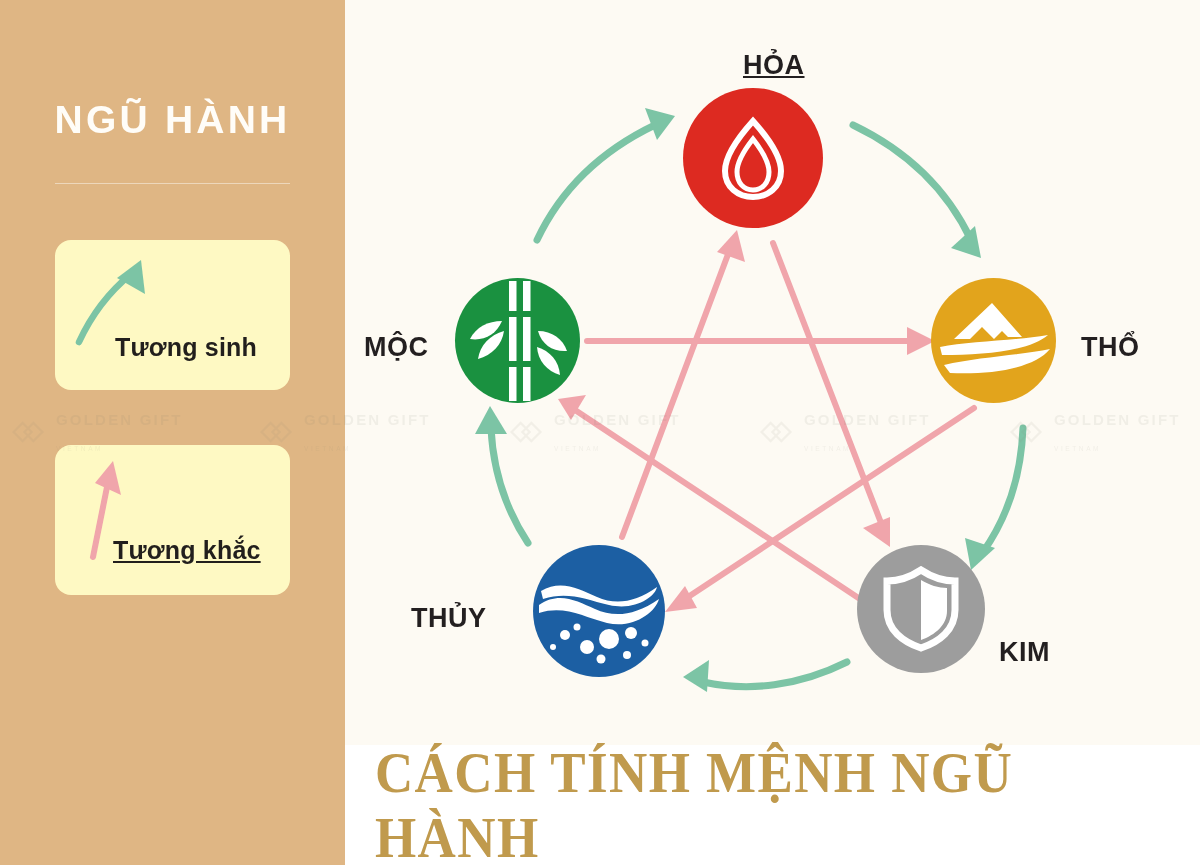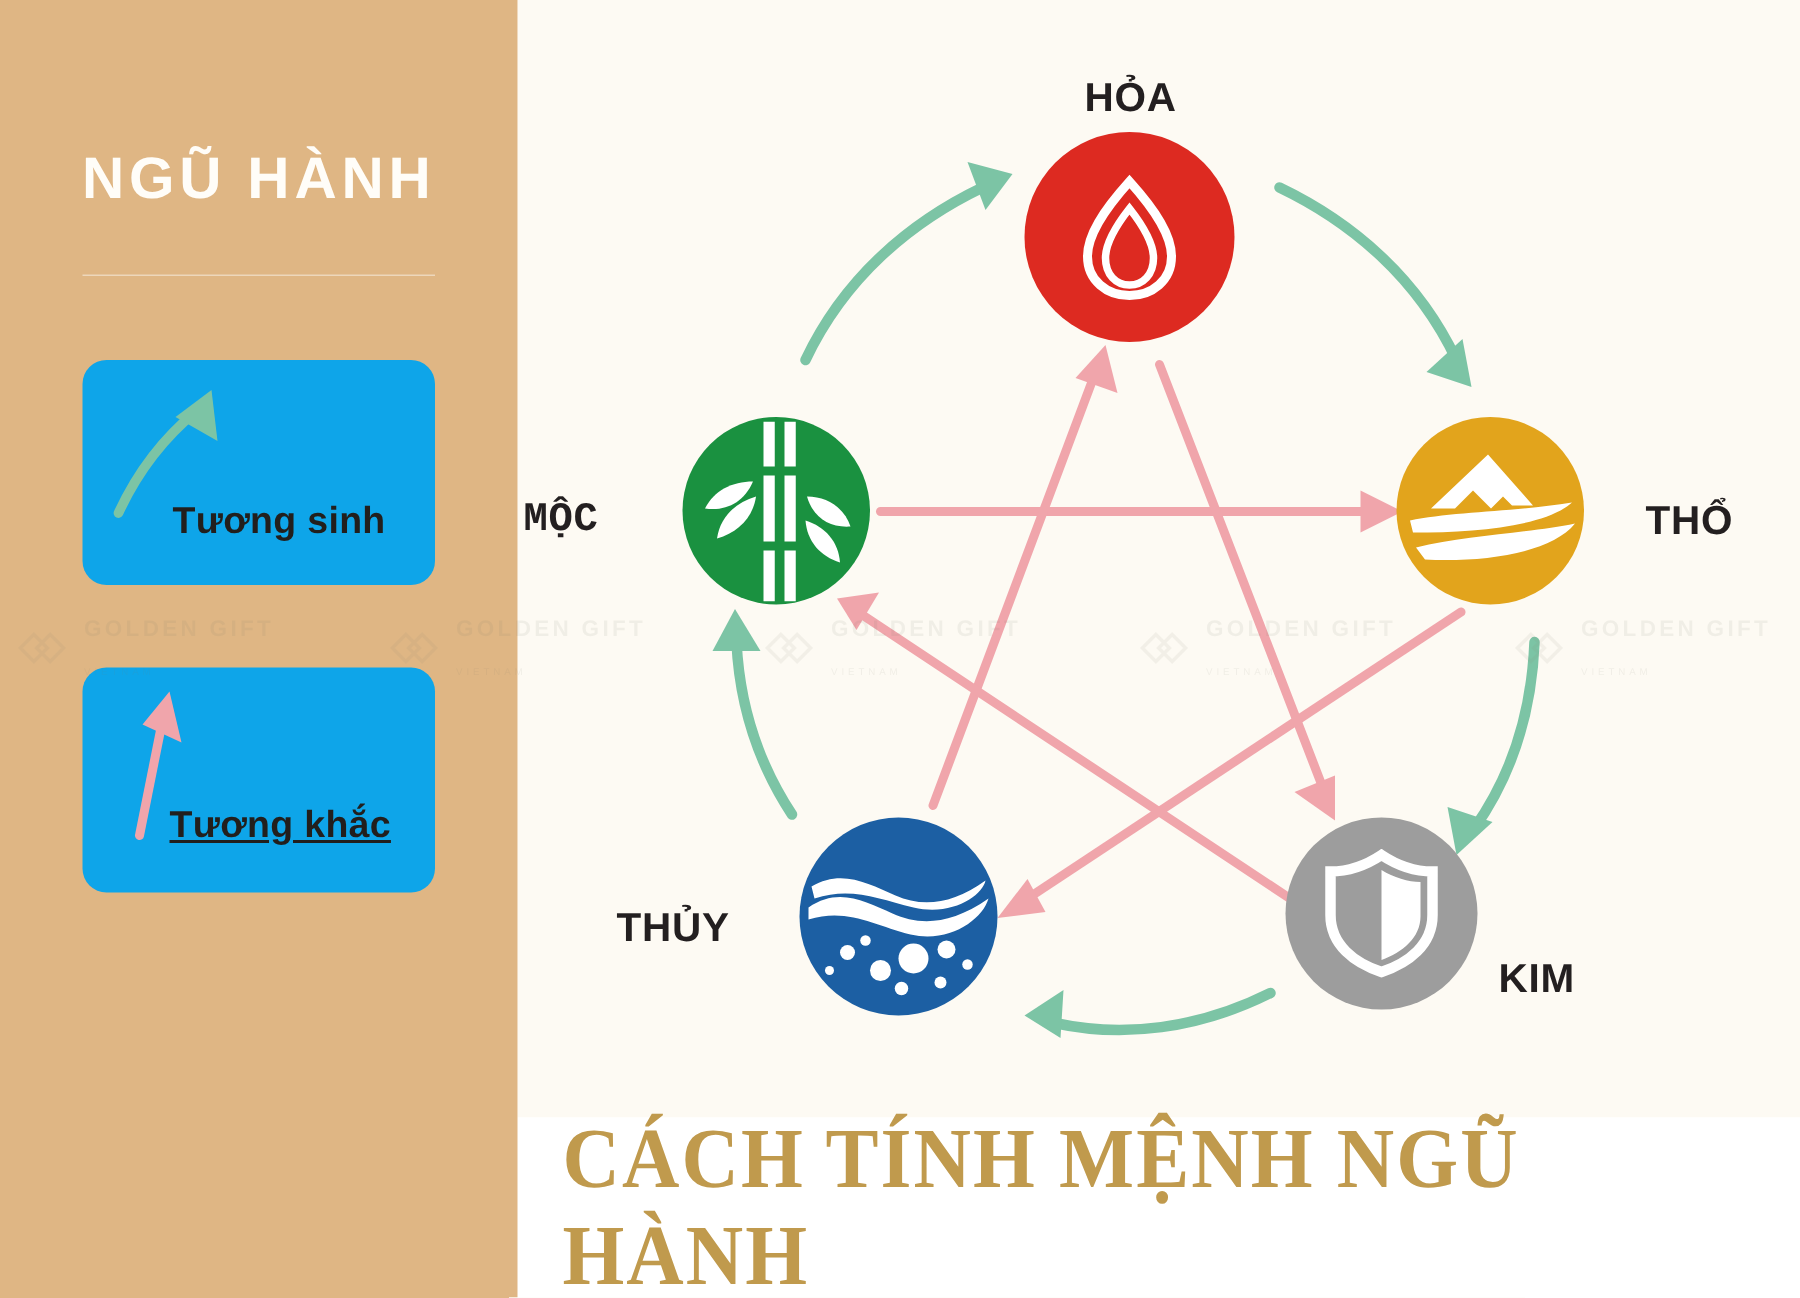--- a/index.html
+++ b/index.html
@@ -47,21 +47,21 @@
     position:absolute; left:0; top:98px; width:345px; text-align:center;
     color:#fffdf8; font-size:39px; font-weight:700; letter-spacing:3.2px;
     font-family:"Liberation Sans", sans-serif;
   }
   .sb-divider {
     position:absolute; left:55px; top:183px; width:235px; height:1px;
     background:rgba(255,255,255,.45);
   }
   .legend-card {
     position:absolute; left:55px; width:235px; height:150px;
-    background:#0ea5e9; border-radius:16px;
+    background:#fef9c3; border-radius:16px;
   }
   .legend-card.c1 { top:240px; }
   .legend-card.c2 { top:445px; }
   .legend-card .lg-arrow { position:absolute; left:14px; top:10px; }
   .legend-card .lg-label {
     position:absolute; left:60px; bottom:28px; width:170px;
     font-size:25px; font-weight:700; color:#221f1d; letter-spacing:.2px;
   }
   .legend-card.c2 .lg-label { left:58px; bottom:30px;text-decoration:underline; }
 
@@ -72,25 +72,25 @@
     display:flex; align-items:center; justify-content:center;
   }
   .node svg { display:block; }
   .node-label {
     position:absolute; font-size:27px; font-weight:700; color:#231f20;
     letter-spacing:.5px; white-space:nowrap;
   }
 
   
   .n-hoa   { left:338px; top:88px;  width:140px; height:140px; background:#dd2a21; }
-  .l-hoa   { left:378px; top:50px; }
+  .l-hoa   { left:398px; top:50px;text-decoration:underline; }
   .n-moc   { left:110px; top:278px; width:125px; height:125px; background:#1a9140; }
-  .l-moc   { left:4px;  top:332px;font-family:Liberation Mono, monospace; }
+  .l-moc   { left:19px;  top:332px; }
   .n-tho   { left:586px; top:278px; width:125px; height:125px; background:#e2a41c; }
-  .l-tho   { left:752px; top:332px; }
+  .l-tho   { left:736px; top:332px; }
   .n-thuy  { left:188px; top:545px; width:132px; height:132px; background:#1c5fa3; }
   .l-thuy  { left:66px;  top:603px;text-align:right; }
   .n-kim   { left:512px; top:545px; width:128px; height:128px; background:#9d9d9d; }
   .l-kim   { left:654px; top:604px;margin-top:33px; }
 
   .arrows { position:absolute; left:0; top:0; width:855px; height:745px; }
 
   
   .bottom-title {
     position:absolute; left:345px; top:755px; width:855px; height:100px;

